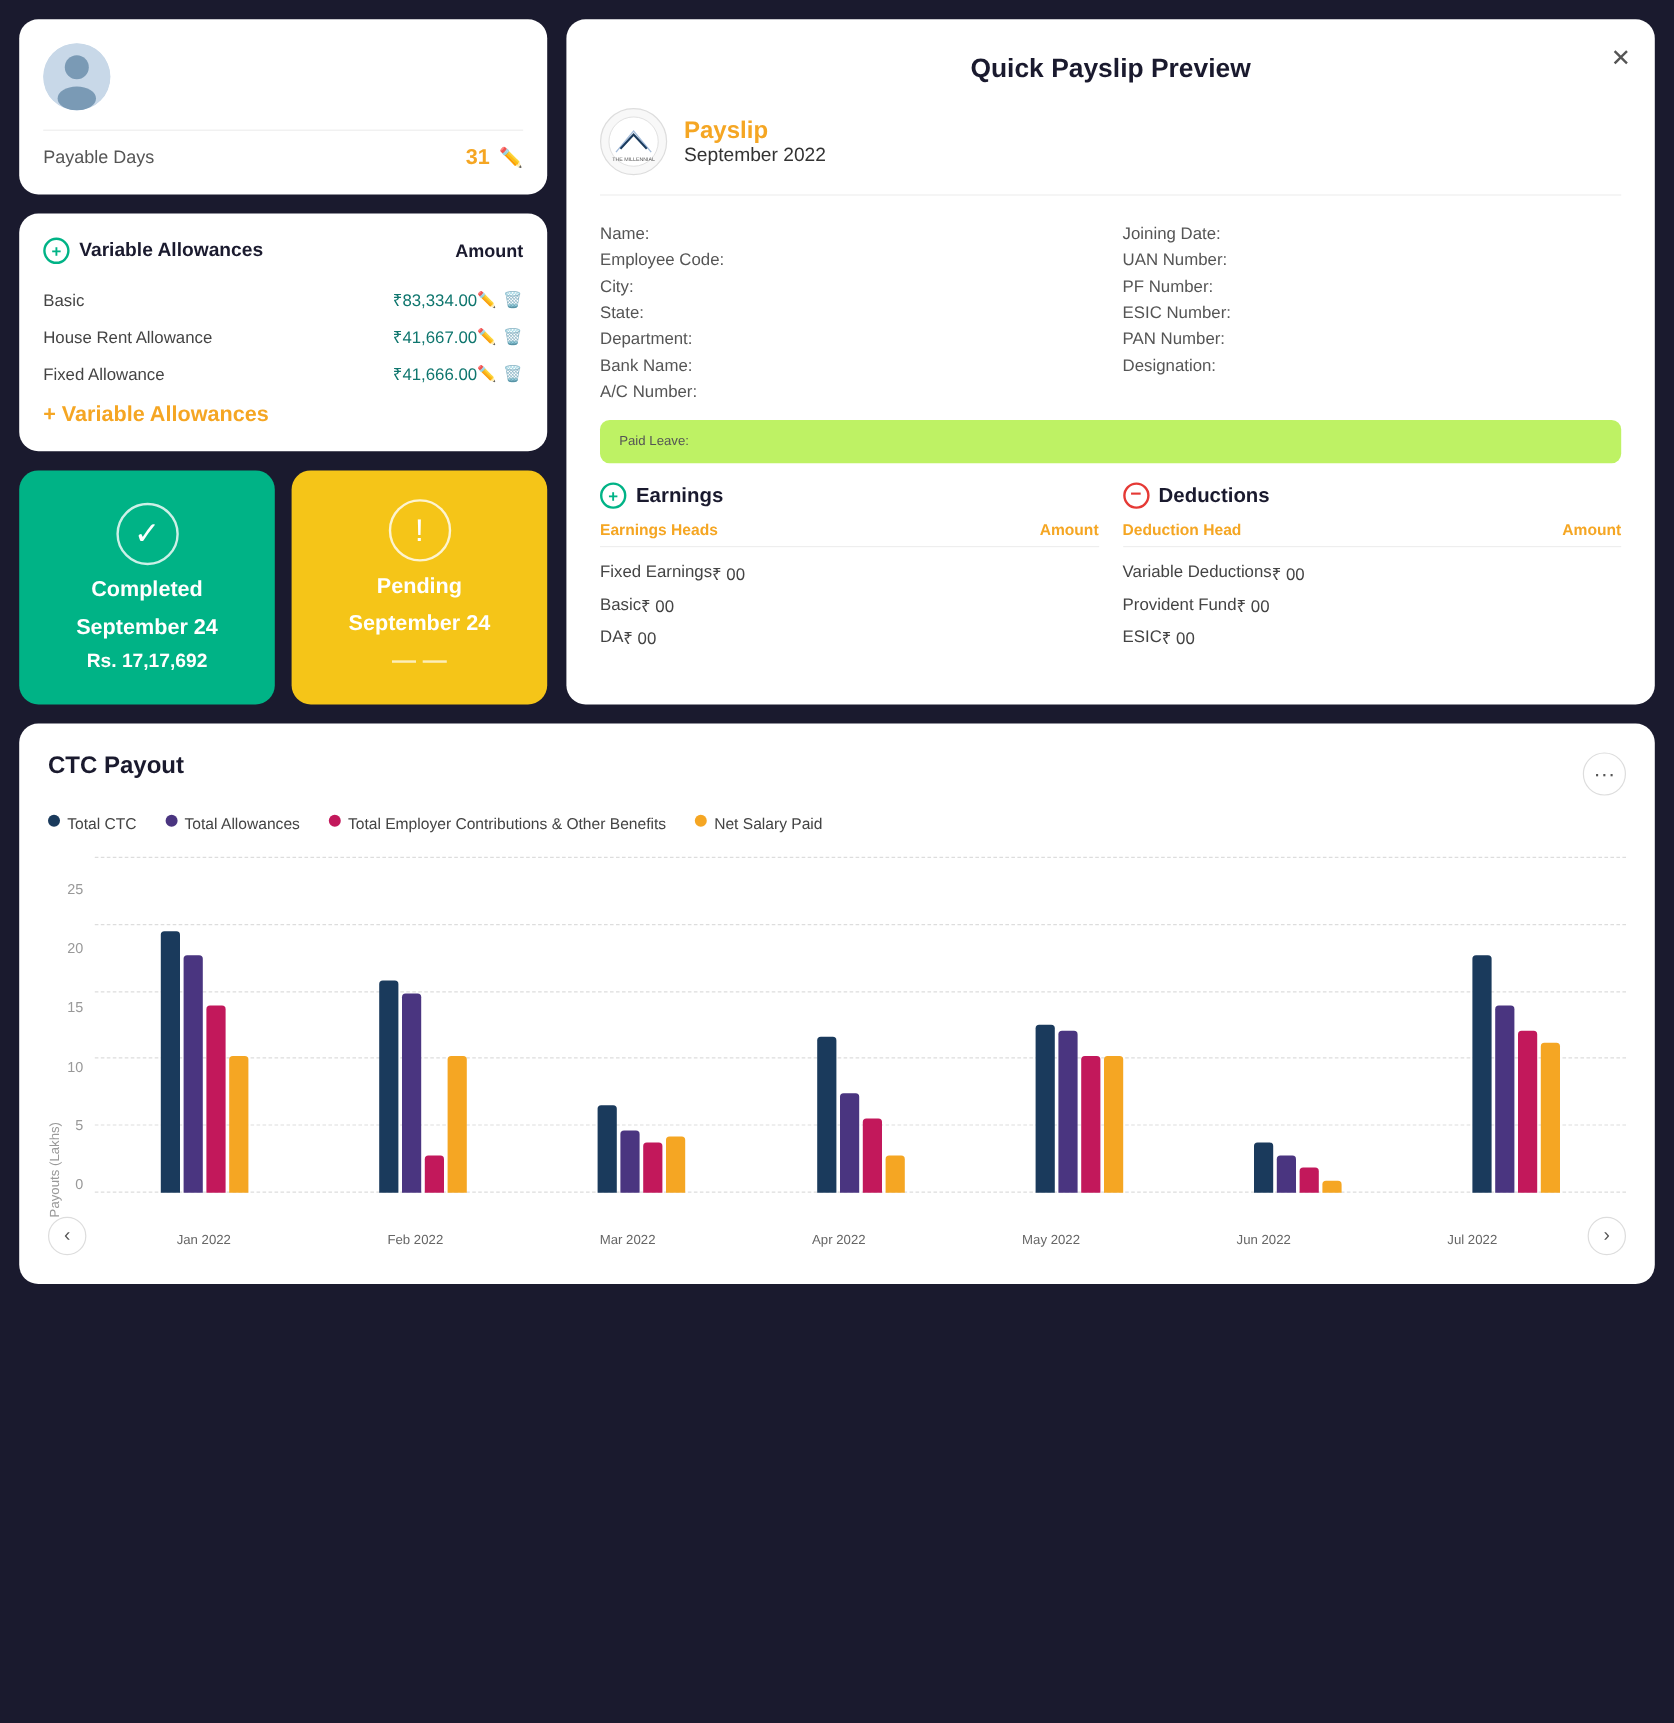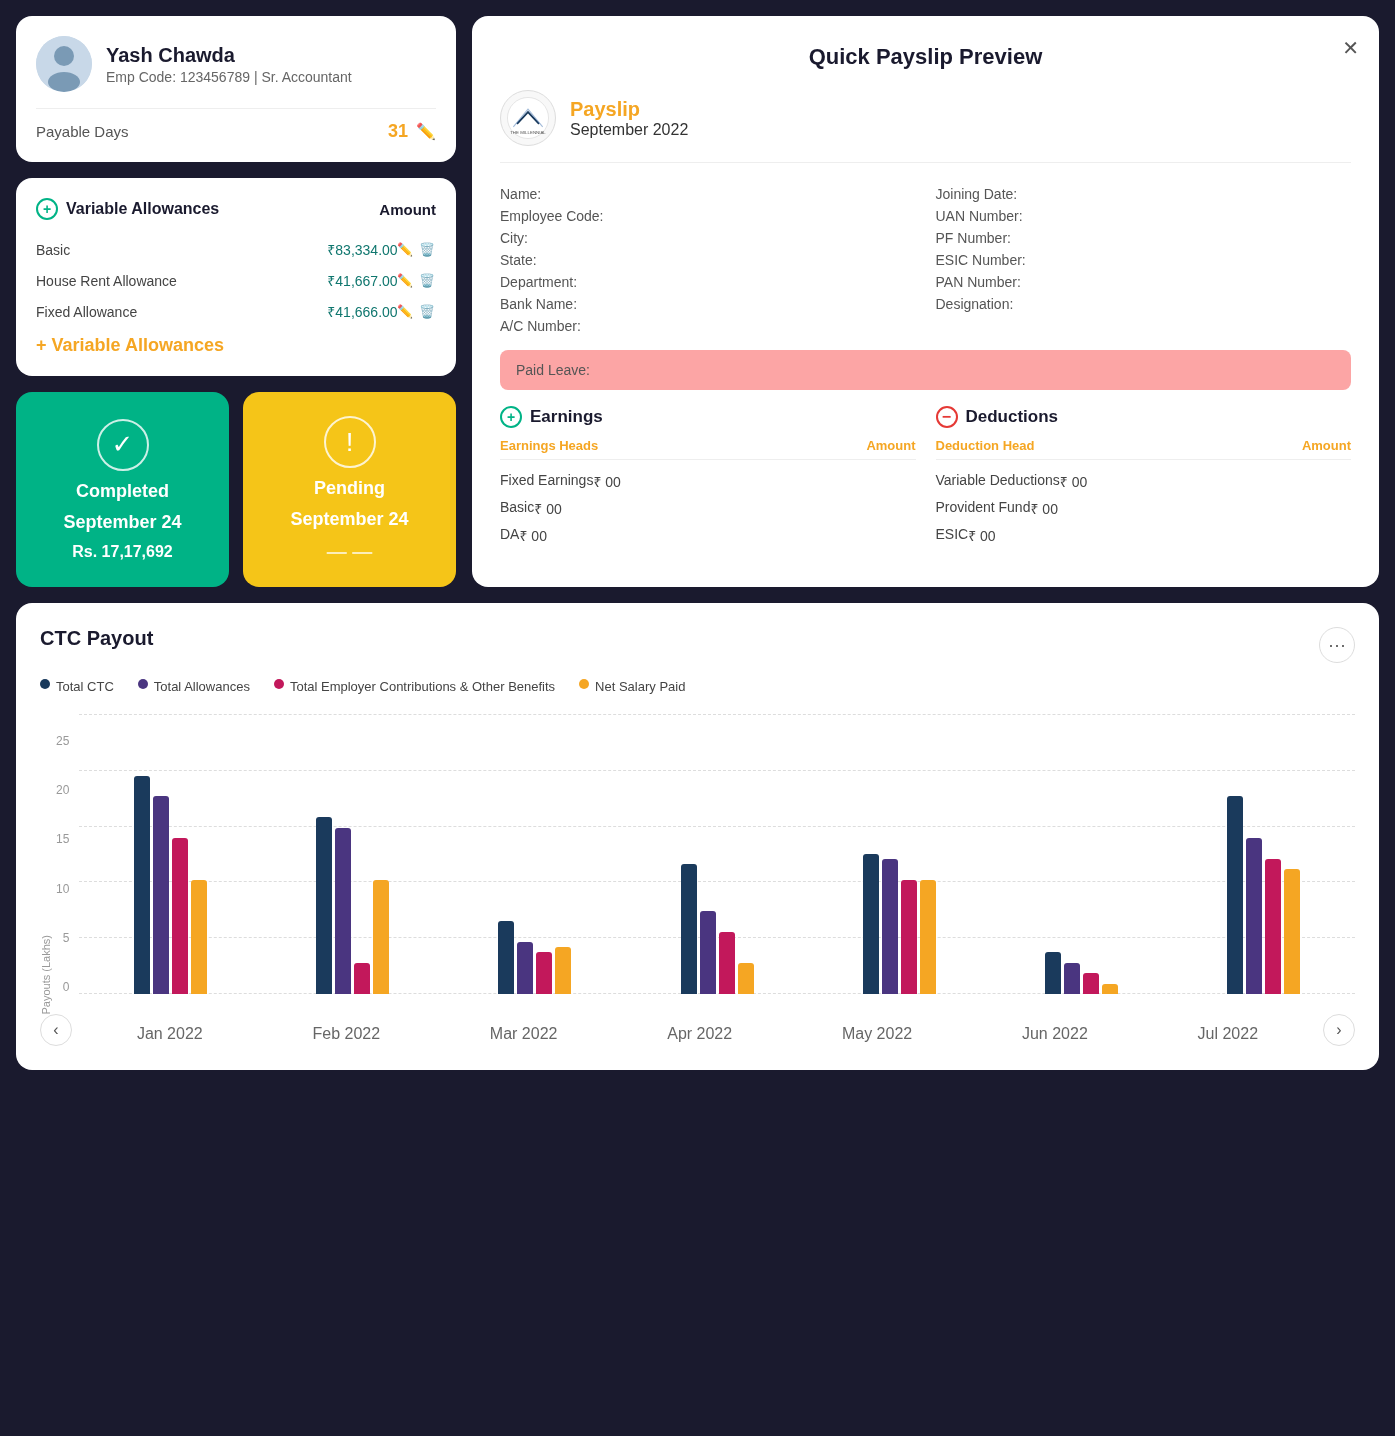--- a/index.html
+++ b/index.html
@@ -51,21 +51,21 @@
     .payslip-header { display: flex; align-items: center; gap: 14px; margin-bottom: 16px; padding-bottom: 16px; border-bottom: 1px solid #eee; }
     .payslip-logo { width: 56px; height: 56px; border-radius: 50%; border: 1px solid #ddd; display: flex; align-items: center; justify-content: center; background: #f8f8f8; overflow: hidden; }
     .payslip-logo svg { width: 44px; height: 44px; }
     .payslip-brand { font-size: 20px; font-weight: 700; color: #f5a623; }
     .payslip-month { font-size: 16px; color: #333; }
 
     .payslip-info-grid { display: grid; grid-template-columns: 1fr 1fr; gap: 6px 20px; margin-bottom: 16px; font-size: 14px; color: #555; margin-top: 23px; }
     .info-row { display: flex; gap: 4px; }
     .info-label { color: #555; }
 
-    .paid-leave-box { background: #fca5a5; border-radius: 8px; padding: 12px 16px; margin-bottom: 16px; font-size: 14px; color: #555; }
+    .paid-leave-box { background: #bef264; border-radius: 8px; padding: 12px 16px; margin-bottom: 16px; font-size: 11px; color: #555; }
 
     .earnings-deductions { display: grid; grid-template-columns: 1fr 1fr; gap: 20px; }
     .section-header { display: flex; align-items: center; gap: 8px; font-size: 17px; font-weight: 700; color: #1a1a2e; margin-bottom: 10px; }
     .deduct-icon { width: 22px; height: 22px; border-radius: 50%; border: 2.5px solid #e53935; color: #e53935; display: flex; align-items: center; justify-content: center; font-size: 16px; font-weight: 700; }
     .col-headers { display: flex; justify-content: space-between; font-size: 13px; font-weight: 600; color: #f5a623; margin-bottom: 8px; border-bottom: 1px solid #eee; padding-bottom: 6px; }
     .data-row { display: flex; justify-content: flex-start; font-size: 14px; color: #444; padding: 4px 0; }
 
     
     .ctc-section { background: #fff; border-radius: 16px; padding: 24px; margin-top: 16px; }
     .ctc-header { display: flex; justify-content: space-between; margin-bottom: 16px; }
@@ -82,49 +82,41 @@
     .y-axis-title { writing-mode: vertical-rl; transform: rotate(180deg); font-size: 11px; color: #999; margin-right: 4px; }
 
     .chart-inner { flex: 1; position: relative; height: 300px; }
     .grid-lines { position: absolute; top: 0; left: 0; right: 0; height: 280px; display: flex; flex-direction: column-reverse; justify-content: space-between; }
     .grid-line { border-top: 1px dashed #ddd; width: 100%; }
 
     .bars-container { display: flex; align-items: flex-end; height: 280px; gap: 0; position: relative; }
     .month-group { display: flex; flex-direction: column; align-items: center; flex: 1; }
     .bars { display: flex; align-items: flex-end; gap: 3px; height: 260px; }
     .bar { border-radius: 3px 3px 0 0; min-width: 14px; }
-    .month-label { font-size: 16px; color: #666; margin-top: 8px; text-align: center; }
+    .month-label { font-size: 11px; color: #666; margin-top: 8px; text-align: center; }
     .nav-btn { width: 32px; height: 32px; border-radius: 50%; border: 1px solid #ddd; background: #fff; display: flex; align-items: center; justify-content: center; cursor: pointer; font-size: 16px; color: #555; }
 
     .bottom-row { display: flex; align-items: center; justify-content: space-between; }
   </style>
 </head>
 <body>
 
 <div class="top-section">
 
   <div class="left-panel">
 
     <div class="employee-card">
       <div class="emp-header">
         <div class="emp-avatar">
 
           <svg width="56" height="56" viewBox="0 0 56 56" fill="none">
             <circle cx="28" cy="28" r="28" fill="#c8d8e8"></circle>
             <circle cx="28" cy="20" r="10" fill="#7a9ab5"></circle>
             <ellipse cx="28" cy="46" rx="16" ry="10" fill="#7a9ab5"></ellipse>
           </svg>
-        </div>
-        <div>
-          <div class="emp-name">Yash Chawda</div>
-          <div class="emp-details">
-            <span>Emp Code: 123456789</span>
-            <span> | </span>
-            <span>Sr. Accountant</span>
-          </div>
         </div>
       </div>
       <div class="payable-days">
         <span class="payable-label">Payable Days</span>
         <div class="payable-value-wrap">
           <span class="payable-value">31</span>
           <span class="edit-icon">✏️</span>
         </div>
       </div>
     </div>

